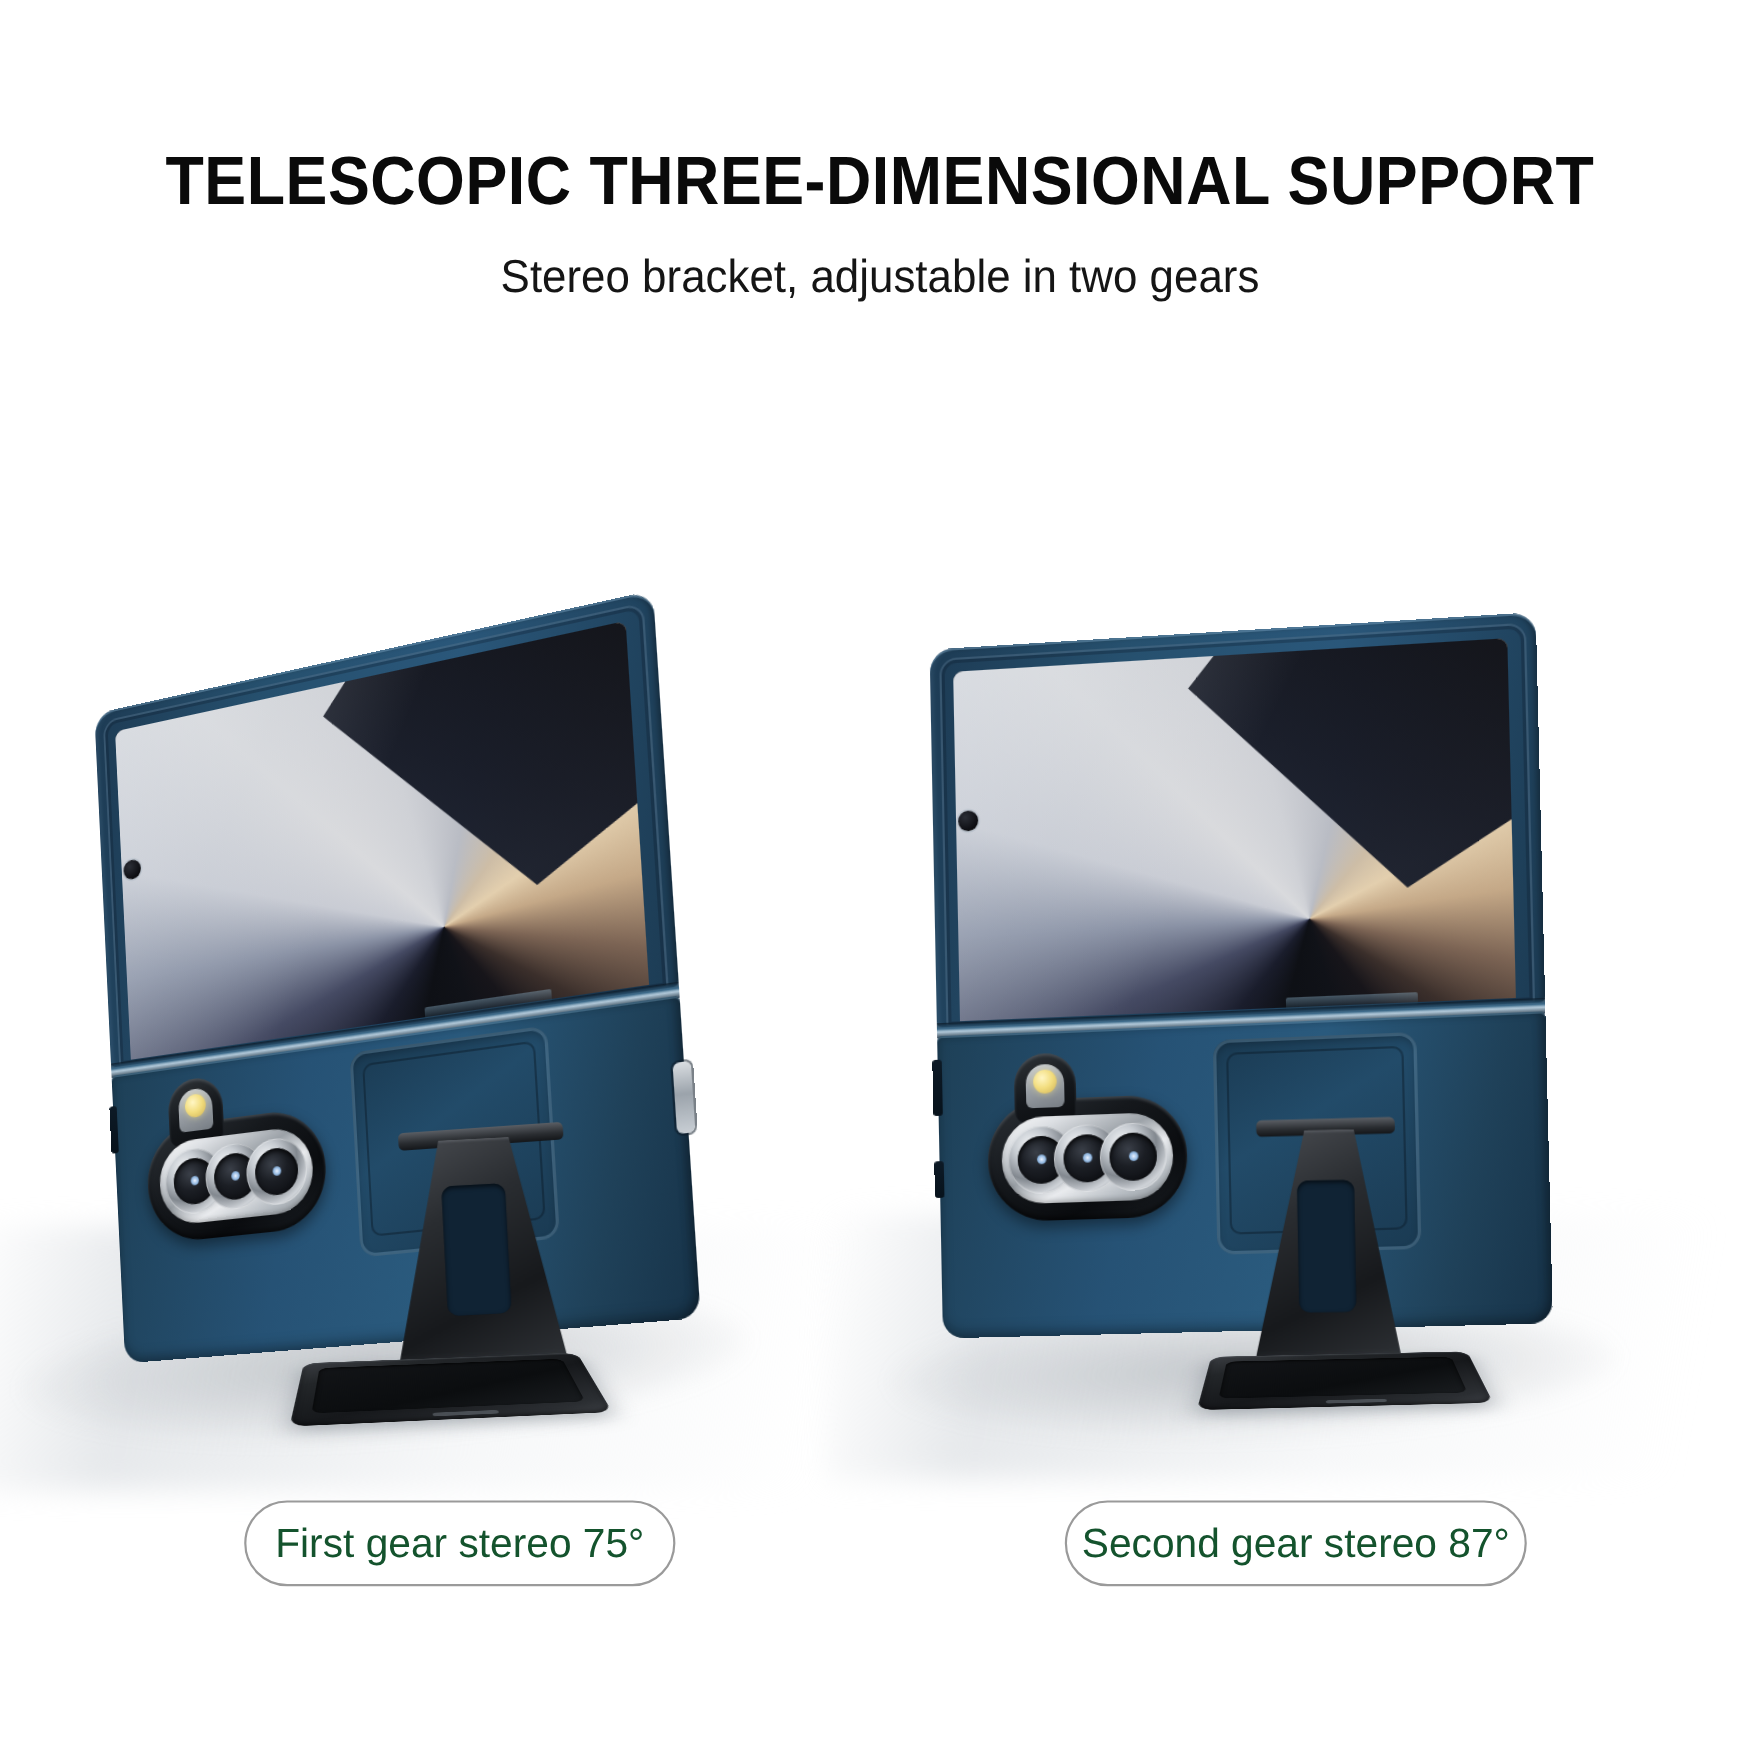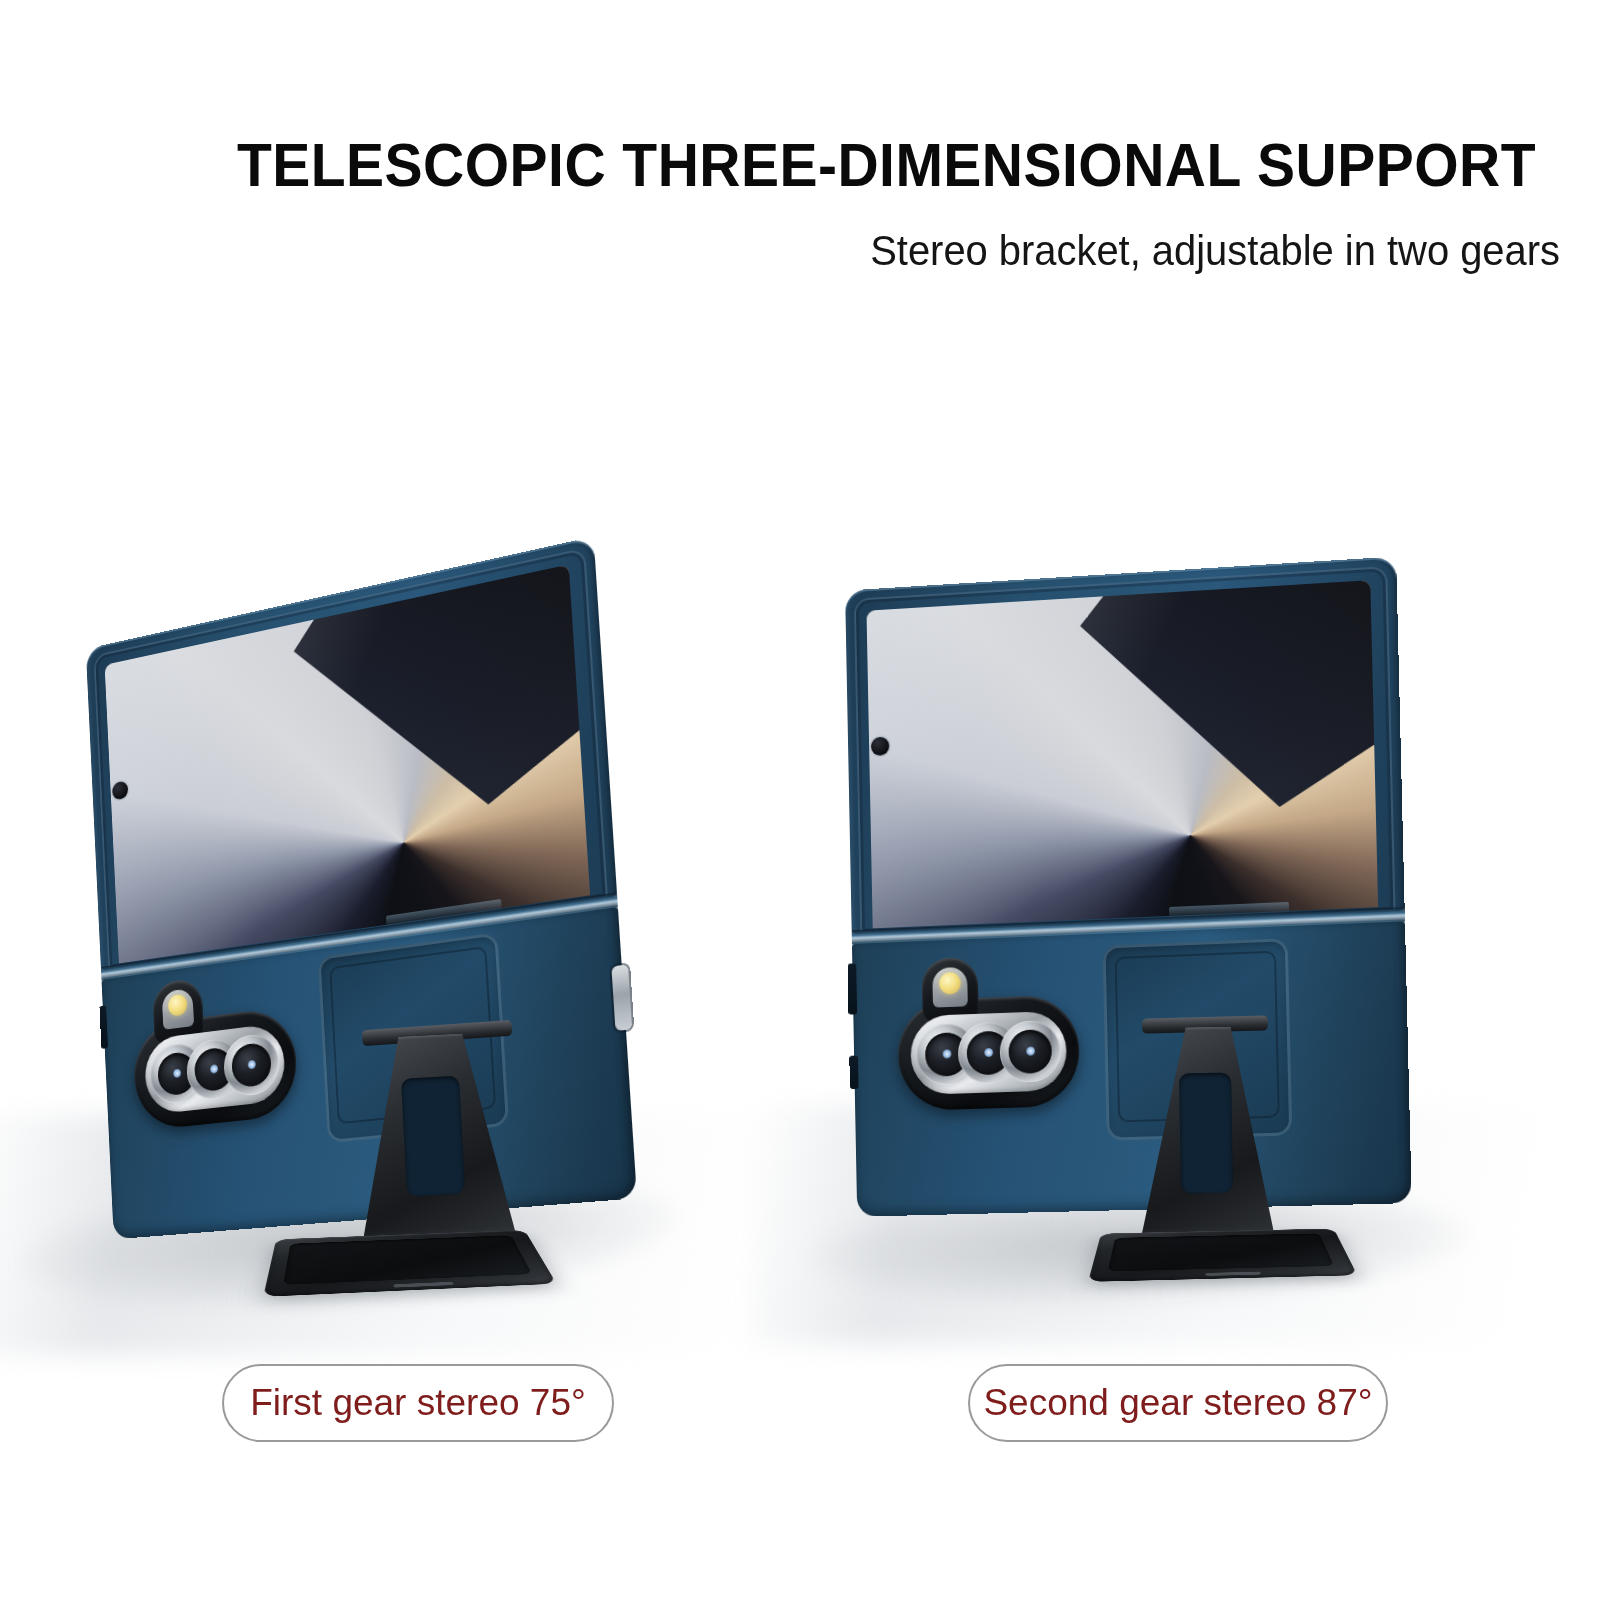--- a/index.html
+++ b/index.html
@@ -13,21 +13,21 @@
     overflow: hidden;
     font-family: "Liberation Sans", sans-serif;
     position: relative;
   }
 
   
   .header {
     position: absolute;
     top: 0; left: 0;
     width: 1600px;
-    text-align: right;
+    text-align: center;
     padding-top: 132px;
     box-sizing: border-box;
   }
   .headline {
     font-size: 62px;
     font-weight: 700;
     letter-spacing: 0.5px;
     color: #0a0a0a;
     line-height: 1.05;
     margin: 0;
@@ -377,21 +377,21 @@
     border: 2px solid #9a9a9a;
     border-radius: 39px;
     display: flex;
     align-items: center;
     justify-content: center;
     background: #ffffff;
     box-sizing: border-box;
   }
   .pill span {
     font-size: 37px;
-    color: #7f1d1d;
+    color: #14532d;
     font-weight: 400;
     white-space: nowrap;
   }
   .pill.one  { left: 222px; top: 1364px; width: 392px; }
   .pill.two  { left: 968px; top: 1364px; width: 420px; justify-content: center; }
 </style>
 </head>
 <body>
 
 <div class="header">

